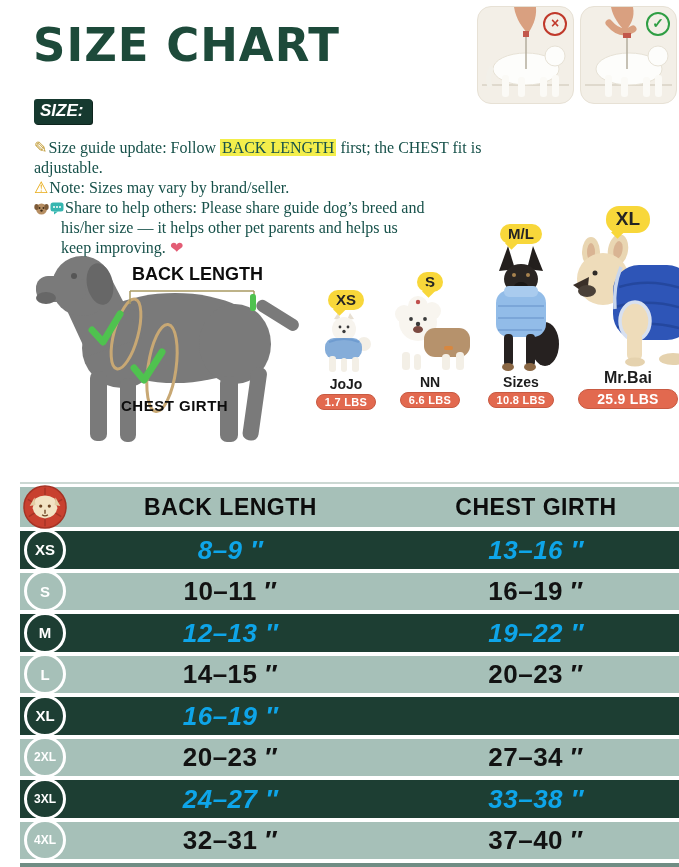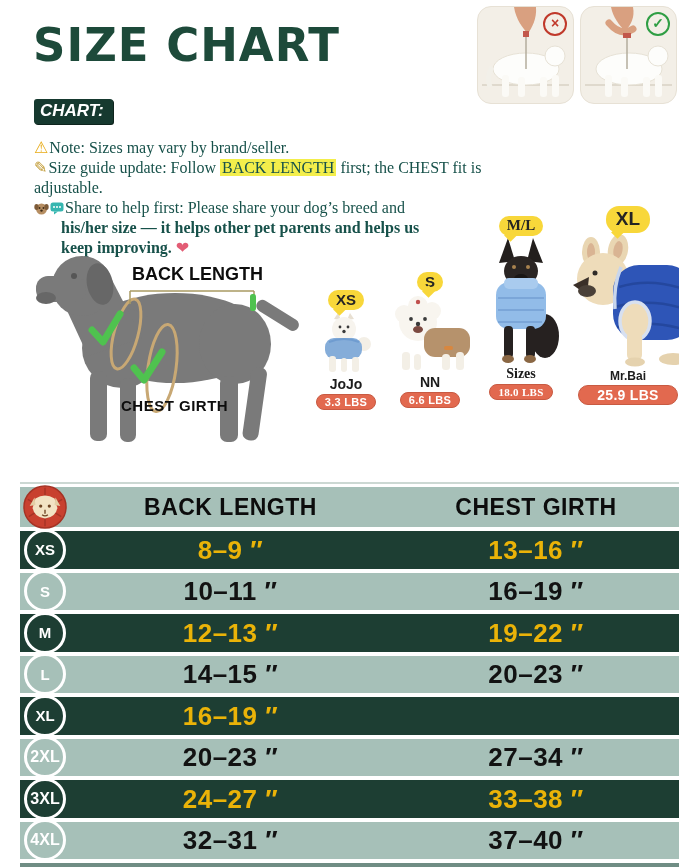--- a/index.html
+++ b/index.html
@@ -22,45 +22,45 @@
         border:2px solid;font-weight:bold;font-size:14px;line-height:19px;text-align:center;}
   .mark.bad{color:#c0392b;border-color:#c0392b;}
   .mark.good{color:#2f9e44;border-color:#2f9e44;}
   .photo-caption{left:441px;top:109px;width:238px;text-align:center;
         font-family:"Liberation Serif",serif;font-size:13.5px;color:#161616;}
 
   
   .tips-text{left:14px;top:138px;width:450px;font-family:"Liberation Serif",serif;
         font-size:16px;color:#17514a;line-height:20px;}
   .tips-text .row{margin:0;}
-  .tips-text .indent{padding-left:27px;font-weight:bold;}
+  .tips-text .indent{padding-left:27px;}
   .hl{background:#f3ee4b;padding:0 2px;}
   .uicon{font-family:"DejaVu Sans",sans-serif;font-style:normal;margin-right:1px;}
   .pencil{color:#bd9427;} .warn{color:#e8ab16;} .heart{color:#e35d75;}
   .mt8{margin-top:9px;}
   .minisvg{vertical-align:-2px;margin-right:1px;}
 
   
   .backlen-label{left:112px;top:264px;font-size:18px;font-weight:bold;color:#0d0d0d;}
   .chest-label{left:101px;top:397px;font-size:15px;font-weight:bold;color:#0d0d0d;letter-spacing:.5px;}
   .dog-svg{left:10px;top:246px;}
 
   
   .model{display:flex;flex-direction:column;align-items:center;gap:2px;}
   .m-jojo{left:293px;top:290px;width:66px;}
   .m-nn{left:360px;top:272px;width:100px;}
-  .m-nuomi{left:455px;top:216px;width:92px;font-family:Liberation Serif, serif;}
+  .m-nuomi{left:455px;top:224px;width:92px;}
   .m-mrbai{left:538px;top:206px;width:140px;}
   .bubble{position:relative;background:#f8d73a;color:#242424;font-weight:bold;
           font-size:15px;padding:1px 8px 2px;border-radius:10px;}
   .bubble::after{content:"";position:absolute;left:7px;bottom:-4px;width:9px;height:9px;
           background:#f8d73a;transform:rotate(45deg);}
   .m-mrbai .bubble{font-size:19px;padding:2px 10px 3px;border-radius:13px;}
   .model .name{font-weight:bold;font-size:14px;color:#1c1c1c;}
-  .m-mrbai .name{font-size:12px;}
+  .m-mrbai .name{font-size:16px;}
   .wbadge{background:#e2694f;border:1.5px solid #c85a42;color:#fff;font-weight:bold;
           font-size:11px;padding:1px 8px;border-radius:9px;letter-spacing:.3px;}
   .m-mrbai .wbadge{font-size:14px;padding:1px 18px;border-radius:10px;}
 
   
   .defs{left:298px;top:420px;width:376px;font-size:15px;color:#262626;letter-spacing:.7px;line-height:21px;}
   .def-line{display:flex;}
   .def-term{flex:0 0 122px;letter-spacing:1px;}
   .def-note{text-align:right;padding-right:2px;}
 
@@ -70,38 +70,38 @@
   .trow{position:relative;width:100%;}
   .thead{height:40px;background:#a6c0b8;flex:0 0 auto;}
   .trow.r{flex:1;}
   .trow.dark{background:#1d3e33;}
   .trow.light{background:#a6c0b8;}
   .cell{position:absolute;top:50%;transform:translateY(-50%);text-align:center;font-weight:bold;}
   .cell.back{left:0;width:62%;}
   .cell.chest{left:55.5%;width:41%;}
   .thead .cell{font-size:23px;color:#0c0c0c;letter-spacing:.5px;}
   .trow.r .cell{font-size:26px;letter-spacing:.5px;}
-  .trow.dark .cell{color:#eab308;}
+  .trow.dark .cell{color:#0ea5e9;font-style:italic;}
   .trow.light .cell{color:#121212;}
   .sbadge{position:absolute;left:4px;top:50%;transform:translateY(-50%);width:36px;height:36px;
           border-radius:50%;border:3px solid #fff;color:#fff;font-weight:bold;font-size:15px;
           display:flex;align-items:center;justify-content:center;z-index:2;}
   .trow.dark .sbadge{background:#1d3e33;}
   .trow.light .sbadge{background:#a6c0b8;}
-  .sbadge.small{font-size:16px;}
+  .sbadge.small{font-size:12px;}
   .hicon{position:absolute;left:3px;top:50%;transform:translateY(-50%);width:44px;height:44px;z-index:2;}
   .botbar{flex:0 0 4px;background:#6f8d84;}
 </style>
 </head>
 <body>
 
 <div id="stage">
 
   <div class="abs title">SIZE CHART</div>
-  <div class="abs tips-badge">CHART:</div>
+  <div class="abs tips-badge">SIZE:</div>
 
   <div class="abs photo p1">
     <svg width="95" height="96" viewBox="0 0 95 96">
       <line x1="4" y1="78" x2="91" y2="78" stroke="#d8d2c4" stroke-width="1.5"></line>
       <ellipse cx="48" cy="62" rx="33" ry="16" fill="#fdfdfb" stroke="#e7e2d6"></ellipse>
       <circle cx="77" cy="49" r="10" fill="#fdfdfb" stroke="#e7e2d6"></circle>
       <rect x="24" y="68" width="7" height="22" rx="3" fill="#fbfaf6"></rect>
       <rect x="40" y="70" width="7" height="20" rx="3" fill="#fbfaf6"></rect>
       <rect x="62" y="70" width="7" height="20" rx="3" fill="#fbfaf6"></rect>
       <rect x="74" y="68" width="7" height="22" rx="3" fill="#fbfaf6"></rect>
@@ -124,40 +124,40 @@
       <line x1="46" y1="30" x2="46" y2="62" stroke="#b3ac9d" stroke-width="1.5"></line>
       <path d="M30,0 L52,0 C54,10 50,18 44,24 C38,18 32,10 30,0 Z" fill="#d9a080"></path>
       <path d="M28,16 Q40,30 52,22" stroke="#d9a080" stroke-width="7" fill="none" stroke-linecap="round"></path>
       <rect x="42" y="26" width="8" height="5" fill="#c2574b"></rect>
     </svg>
     <span class="mark good">✓</span>
   </div>
 
   <div class="abs tips-text">
     <div class="row">
+      <span class="uicon pencil">✎</span><span>Size guide update: Follow </span><span class="hl">BACK LENGTH</span><span> first; the CHEST fit is adjustable.</span>
+    </div>
+    <div class="row">
       <span class="uicon warn">⚠</span><span>Note: Sizes may vary by brand/seller.</span>
-    </div>
-    <div class="row">
-      <span class="uicon pencil">✎</span><span>Size guide update: Follow </span><span class="hl">BACK LENGTH</span><span> first; the CHEST fit is adjustable.</span>
     </div>
     <div class="row mt8">
       <svg class="minisvg" width="15" height="13" viewBox="0 0 15 13">
         <circle cx="7.5" cy="7" r="5.5" fill="#b68e62"></circle>
         <ellipse cx="2.5" cy="5" rx="2.2" ry="3" fill="#7e5b38"></ellipse>
         <ellipse cx="12.5" cy="5" rx="2.2" ry="3" fill="#7e5b38"></ellipse>
         <circle cx="5.6" cy="6" r="0.9" fill="#3a2a18"></circle>
           <circle cx="9.4" cy="6" r="0.9" fill="#3a2a18"></circle>
         <circle cx="7.5" cy="8.6" r="1.2" fill="#3a2a18"></circle>
       </svg><svg class="minisvg" width="14" height="13" viewBox="0 0 14 13">
         <rect x="0.5" y="0.5" width="13" height="9" rx="2.5" fill="#35b6b0"></rect>
         <path d="M4,9.5 L4,12.5 L8,9.5 Z" fill="#35b6b0"></path>
         <circle cx="4" cy="5" r="1" fill="#fff"></circle>
           <circle cx="7" cy="5" r="1" fill="#fff"></circle>
           <circle cx="10" cy="5" r="1" fill="#fff"></circle>
-      </svg><span>Share to help first: Please share your dog’s breed and</span>
+      </svg><span>Share to help others: Please share guide dog’s breed and</span>
     </div>
     <div class="row indent">
       <span>his/her size — it helps other pet parents and helps us</span>
     </div>
     <div class="row indent">
       <span>keep improving. </span><span class="uicon heart">❤</span>
     </div>
   </div>
 
   <div class="abs backlen-label">BACK LENGTH</div>
@@ -205,21 +205,21 @@
         <circle cx="31" cy="15" r="1.4" fill="#3a3a3a"></circle>
       <circle cx="27" cy="19.5" r="1.7" fill="#3a3a3a"></circle>
       <circle cx="47" cy="32" r="7" fill="#f3efe6"></circle>
       <rect x="8" y="26" width="37" height="21" rx="9" fill="#85add9"></rect>
       <path d="M12,30 Q27,24 42,30" stroke="#6f9cd0" stroke-width="2" fill="none"></path>
       <rect x="12" y="44" width="7" height="16" rx="3" fill="#f3efe6"></rect>
       <rect x="24" y="46" width="6" height="14" rx="3" fill="#f3efe6"></rect>
       <rect x="35" y="45" width="7" height="15" rx="3" fill="#f3efe6"></rect>
     </svg>
     <span class="name">JoJo</span>
-    <span class="wbadge">3.3 LBS</span>
+    <span class="wbadge">1.7 LBS</span>
   </div>
 
   <div class="abs model m-nn">
     <span class="bubble">S</span>
     <svg width="92" height="78" viewBox="0 0 92 78">
       <circle cx="20" cy="20" r="9" fill="#f8f5ef"></circle>
         <circle cx="48" cy="17" r="9" fill="#f8f5ef"></circle>
       <circle cx="34" cy="12" r="10" fill="#f8f5ef"></circle>
       <circle cx="34" cy="28" r="19" fill="#f8f5ef"></circle>
       <circle cx="34" cy="8" r="2.2" fill="#c0504d"></circle>
@@ -250,21 +250,21 @@
       <ellipse cx="65" cy="98" rx="14" ry="22" fill="#262120"></ellipse>
       <rect x="16" y="44" width="50" height="47" rx="13" fill="#92bce8"></rect>
       <rect x="24" y="40" width="34" height="11" rx="5" fill="#a9cbee"></rect>
       <path d="M18,60 H64 M18,72 H64 M18,84 H62" stroke="#7ba6d8" stroke-width="2" fill="none"></path>
       <rect x="24" y="88" width="9" height="32" rx="4" fill="#262120"></rect>
       <rect x="46" y="88" width="9" height="32" rx="4" fill="#262120"></rect>
       <ellipse cx="28" cy="121" rx="6" ry="4" fill="#8a6744"></ellipse>
       <ellipse cx="50" cy="121" rx="6" ry="4" fill="#8a6744"></ellipse>
     </svg>
     <span class="name">Sizes</span>
-    <span class="wbadge">18.0 LBS</span>
+    <span class="wbadge">10.8 LBS</span>
   </div>
 
   <div class="abs model m-mrbai">
     <span class="bubble">XL</span>
     <svg width="134" height="132" viewBox="0 0 134 132">
       <ellipse cx="30" cy="17" rx="9" ry="15" fill="#e9d6b2"></ellipse>
       <ellipse cx="57" cy="15" rx="10" ry="16" fill="#e9d6b2" transform="rotate(10 57 15)"></ellipse>
       <ellipse cx="30" cy="17" rx="4" ry="9" fill="#d9b493"></ellipse>
       <ellipse cx="57" cy="15" rx="4.5" ry="9" fill="#d9b493" transform="rotate(10 57 15)"></ellipse>
       <circle cx="42" cy="44" r="26" fill="#eedcba"></circle>

